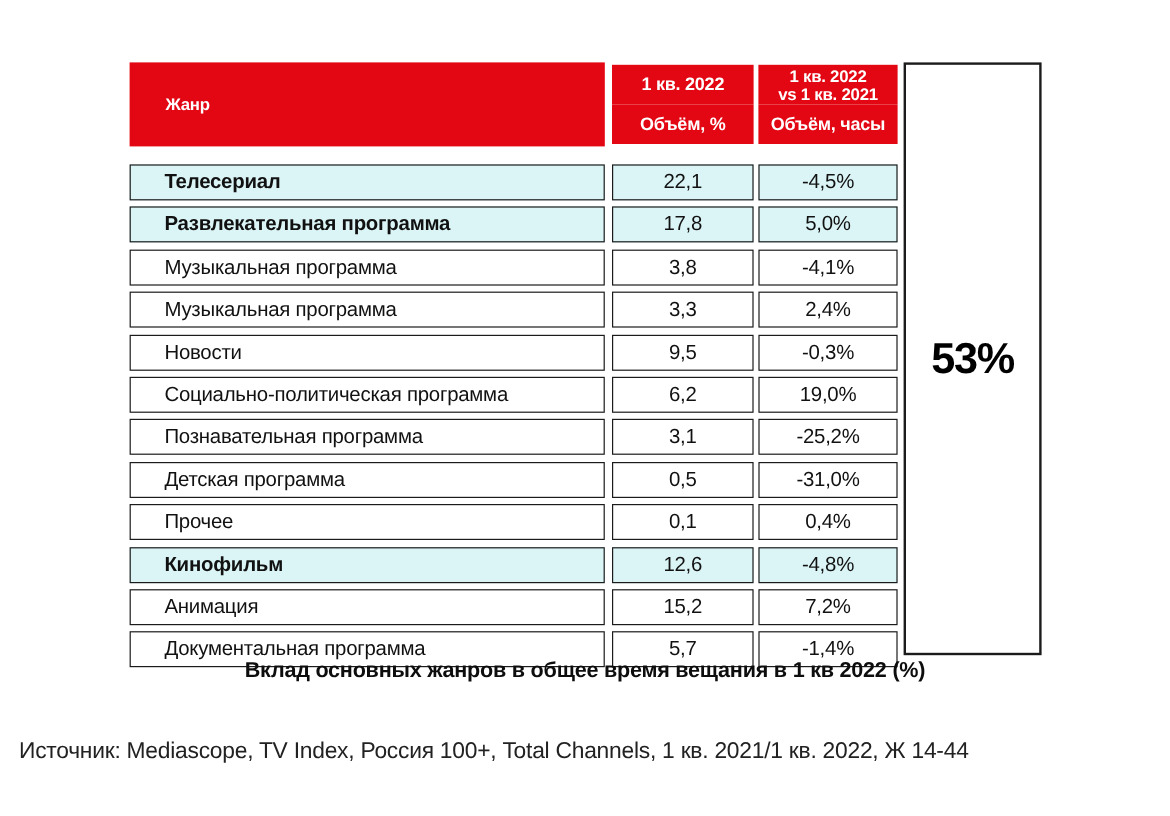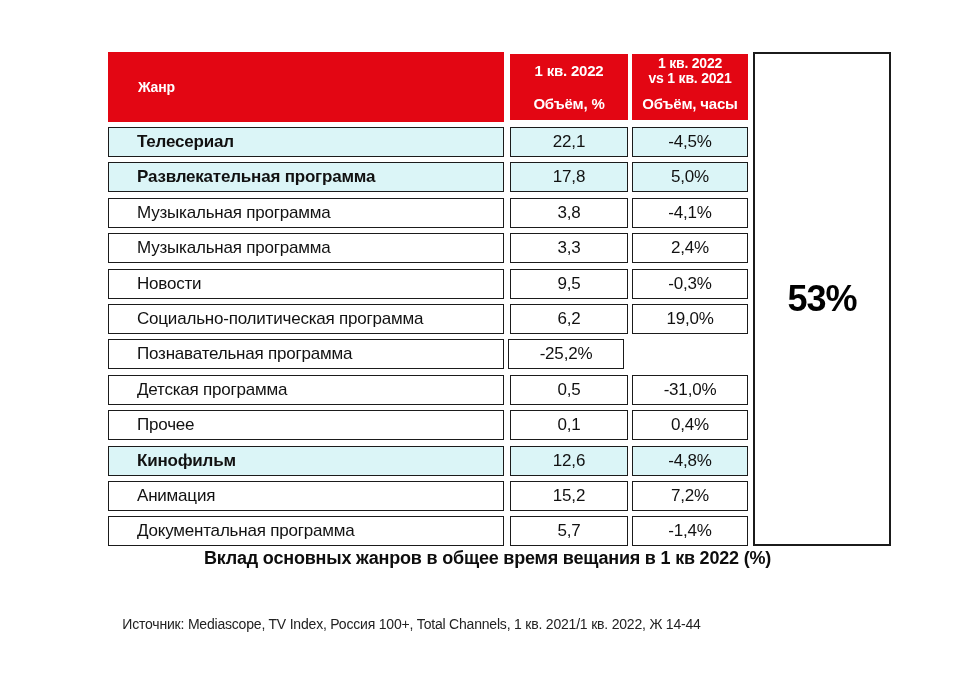--- a/index.html
+++ b/index.html
@@ -58,21 +58,21 @@
     justify-content: center;
     text-align: center;
     font-size: 15px;
     letter-spacing: -0.2px;
     box-sizing: border-box;
   }
   .hdr .hcell.two-line { font-size: 14px; line-height: 15px; }
   .hdr .hcell.metric { font-size: 15px; }
   
   .tbody {
-    margin-top: 5px;
+    margin-top: 15px;
     display: flex;
     flex-direction: column;
     gap: 5.4px;
   }
   .trow {
     display: flex;
     height: 30px;
   }
   .cell {
     box-sizing: border-box;
@@ -90,21 +90,21 @@
   }
   .cell.v1 { width: 118px; margin-left: 6px; justify-content: center; }
   .cell.v2 { width: 116px; margin-left: 4px; justify-content: center; }
   .trow.hl .cell { background: var(--cyan); }
   .trow.hl .cell.genre { font-weight: bold; }
   
   .summary-box {
     position: absolute;
     left: 753px;
     top: 52px;
-    width: 138px;
+    width: 115px;
     height: 494px;
     box-sizing: border-box;
     border: 2px solid #1b1b1b;
     background: #ffffff;
     display: flex;
     align-items: center;
     justify-content: center;
   }
   .summary-box span {
     font-size: 36px;
@@ -123,21 +123,21 @@
     font-weight: bold;
     letter-spacing: -0.2px;
     color: #0d0d0d;
   }
   .source {
     position: absolute;
     left: 0;
     top: 616px;
     width: 823px;
     text-align: center;
-    font-size: 14px;
+    font-size: 19px;
     letter-spacing: -0.2px;
     color: #222;
   }
 </style>
 </head>
 <body>
 
 <div class="stage">
 
   <div class="table">
@@ -189,20 +189,21 @@
     </div>
 
     <div class="trow">
       <div class="cell genre">Социально-политическая программа</div>
       <div class="cell v1">6,2</div>
       <div class="cell v2">19,0%</div>
     </div>
 
     <div class="trow">
       <div class="cell genre">Познавательная программа</div>
+      <div class="cell v1">3,1</div>
       <div class="cell v2">-25,2%</div>
     </div>
 
     <div class="trow">
       <div class="cell genre">Детская программа</div>
       <div class="cell v1">0,5</div>
       <div class="cell v2">-31,0%</div>
     </div>
 
     <div class="trow">

